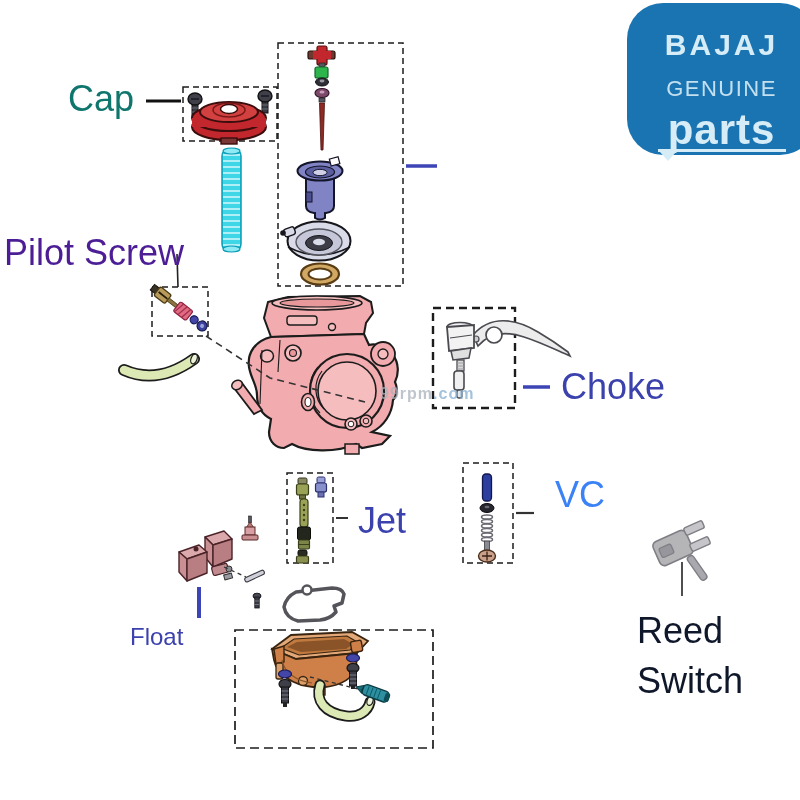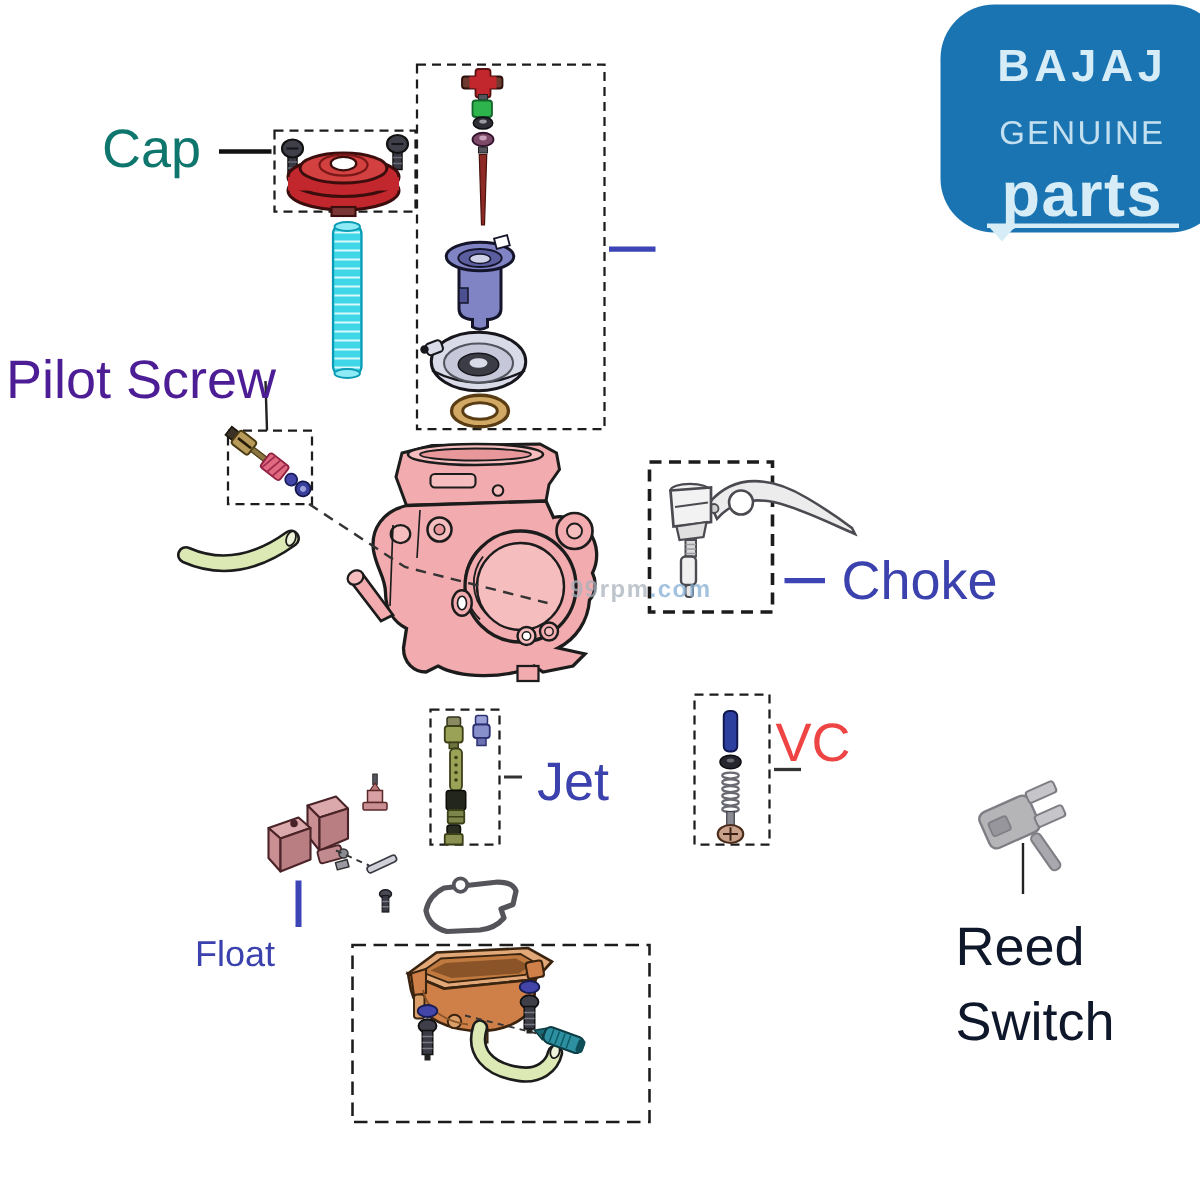--- a/index.html
+++ b/index.html
@@ -307,21 +307,21 @@
 
   <div class="lbl" style="left: 68px; top: 78px; color: #0f766e;">Cap</div>
 
 
   <div class="lbl" style="left: 4px; top: 216px; color: #4c1d95; margin-top: 16px;">Pilot Screw</div>
 
   <div class="lbl" style="left: 561px; top: 366px; color: rgb(59, 65, 173);">Choke</div>
 
   <div class="lbl" style="left: 358px; top: 500px; color: rgb(59, 65, 173);">Jet</div>
 
-  <div class="lbl two" style="left: 517px; top: 465px; line-height: 60px; color: #ef4444;">
+  <div class="lbl two" style="left: 555px; top: 465px; line-height: 60px; color: #3b82f6;">
     <div>VC</div>
   </div>
 
   <div class="lbl" style="left: 130px; top: 623px; font-size: 24px; color: rgb(59, 65, 173);">Float</div>
 
   <div class="lbl two" style="left: 637px; top: 606px; line-height: 50px; color: #0f172a;">
     <div>Reed</div>
     <div>Switch</div>
   </div>
 

